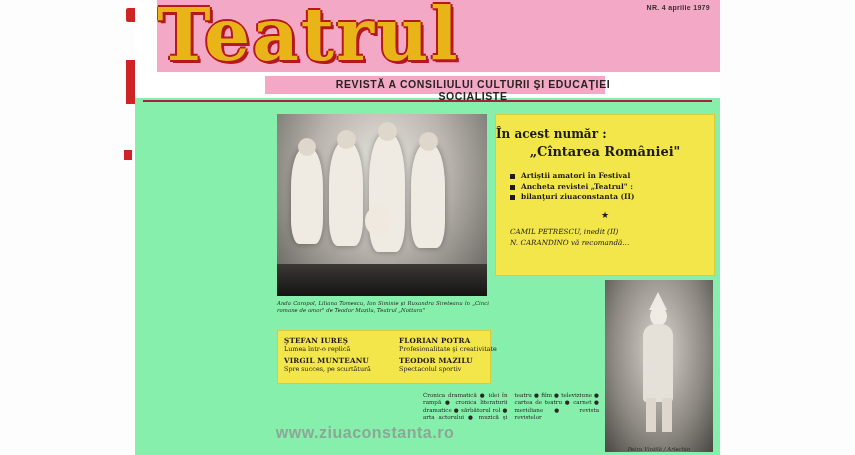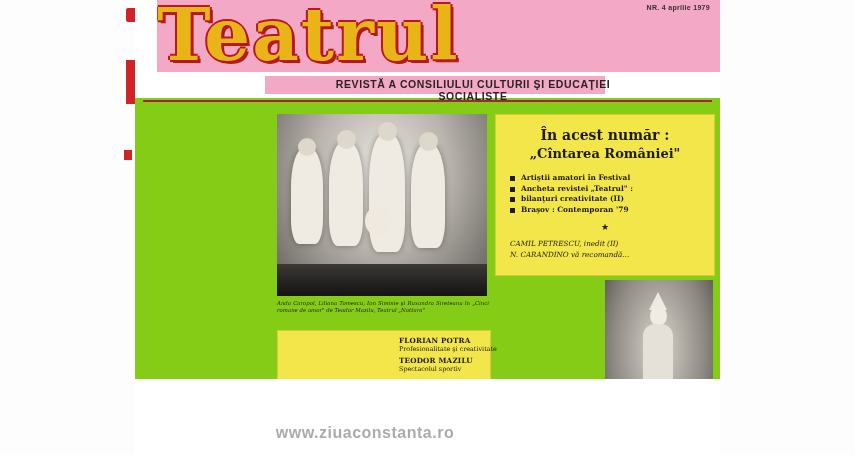--- a/index.html
+++ b/index.html
@@ -20,22 +20,22 @@
     height: 455px;
     background: #ffffff;
   }
 
   
   .cover {
     position: absolute;
     left: 135px;
     top: 0px;
     width: 585px;
-    height: 379px;
-    background: #84cc16;
+    height: 455px;
+    background: #86efac;
     overflow: hidden;
   }
 
   
   .side-white {
     position: absolute;
     top: 0;
     width: 135px;
     height: 455px;
     background: #fdfdfd;
@@ -188,23 +188,23 @@
     position: absolute;
     left: 360px;
     top: 114px;
     width: 218px;
     height: 160px;
     background: #f2e64a;
     border: 1px solid #d9cc3c;
   }
   .contents-title {
     margin-top: 12px;
-    text-align: center;
-    font-family: "DejaVu Serif", serif;
-    font-size: 14px;
+    text-align: left;
+    font-family: "DejaVu Serif", serif;
+    font-size: 12px;
     font-weight: bold;
     color: #1d1a17;
   }
   .contents-title2 {
     margin-top: 3px;
     text-align: center;
     font-family: "DejaVu Serif", serif;
     font-size: 13px;
     font-weight: bold;
     color: #1d1a17;
@@ -436,31 +436,36 @@
     </div>
 
     <div class="photo-caption">Anda Caropol, Liliana Tomescu, Ion Siminie şi Ruxandra Sireteanu în „Cinci romane de amor" de Teodor Mazilu, Teatrul „Nottara"</div>
 
     <div class="contents-box">
       <div class="contents-title">În acest număr :</div>
       <div class="contents-title2">„Cîntarea României"</div>
       <ul class="contents-list">
         <li>Artiştii amatori în Festival</li>
         <li>Ancheta revistei „Teatrul" :</li>
-        <li>bilanţuri creativitate (II)</li>
-        <li>Braşov : Contemporan '79</li>
+        <li>bilanţuri ziuaconstanta (II)</li>
       </ul>
       <div class="contents-star">★</div>
       <div class="contents-foot">
         <div>CAMIL PETRESCU, inedit (II)</div>
         <div>N. CARANDINO vă recomandă...</div>
       </div>
     </div>
 
     <div class="names-box">
+      <div class="names-col l">
+        <div class="name-author">ŞTEFAN IUREŞ</div>
+        <div class="name-title">Lumea într-o replică</div>
+        <div class="name-author">VIRGIL MUNTEANU</div>
+        <div class="name-title">Spre succes, pe scurtătură</div>
+      </div>
       <div class="names-col r">
         <div class="name-author">FLORIAN POTRA</div>
         <div class="name-title">Profesionalitate şi creativitate</div>
         <div class="name-author">TEODOR MAZILU</div>
         <div class="name-title">Spectacolul sportiv</div>
       </div>
     </div>
 
 
     <div class="bottom-text">Cronica dramatică ● idei în rampă ● cronica literaturii dramatice ● sărbătorul rol ● arta actorului ● muzică şi teatru ● film ● televiziune ● cartea de teatru ● carnet ● meridiane ● revista revistelor</div>

